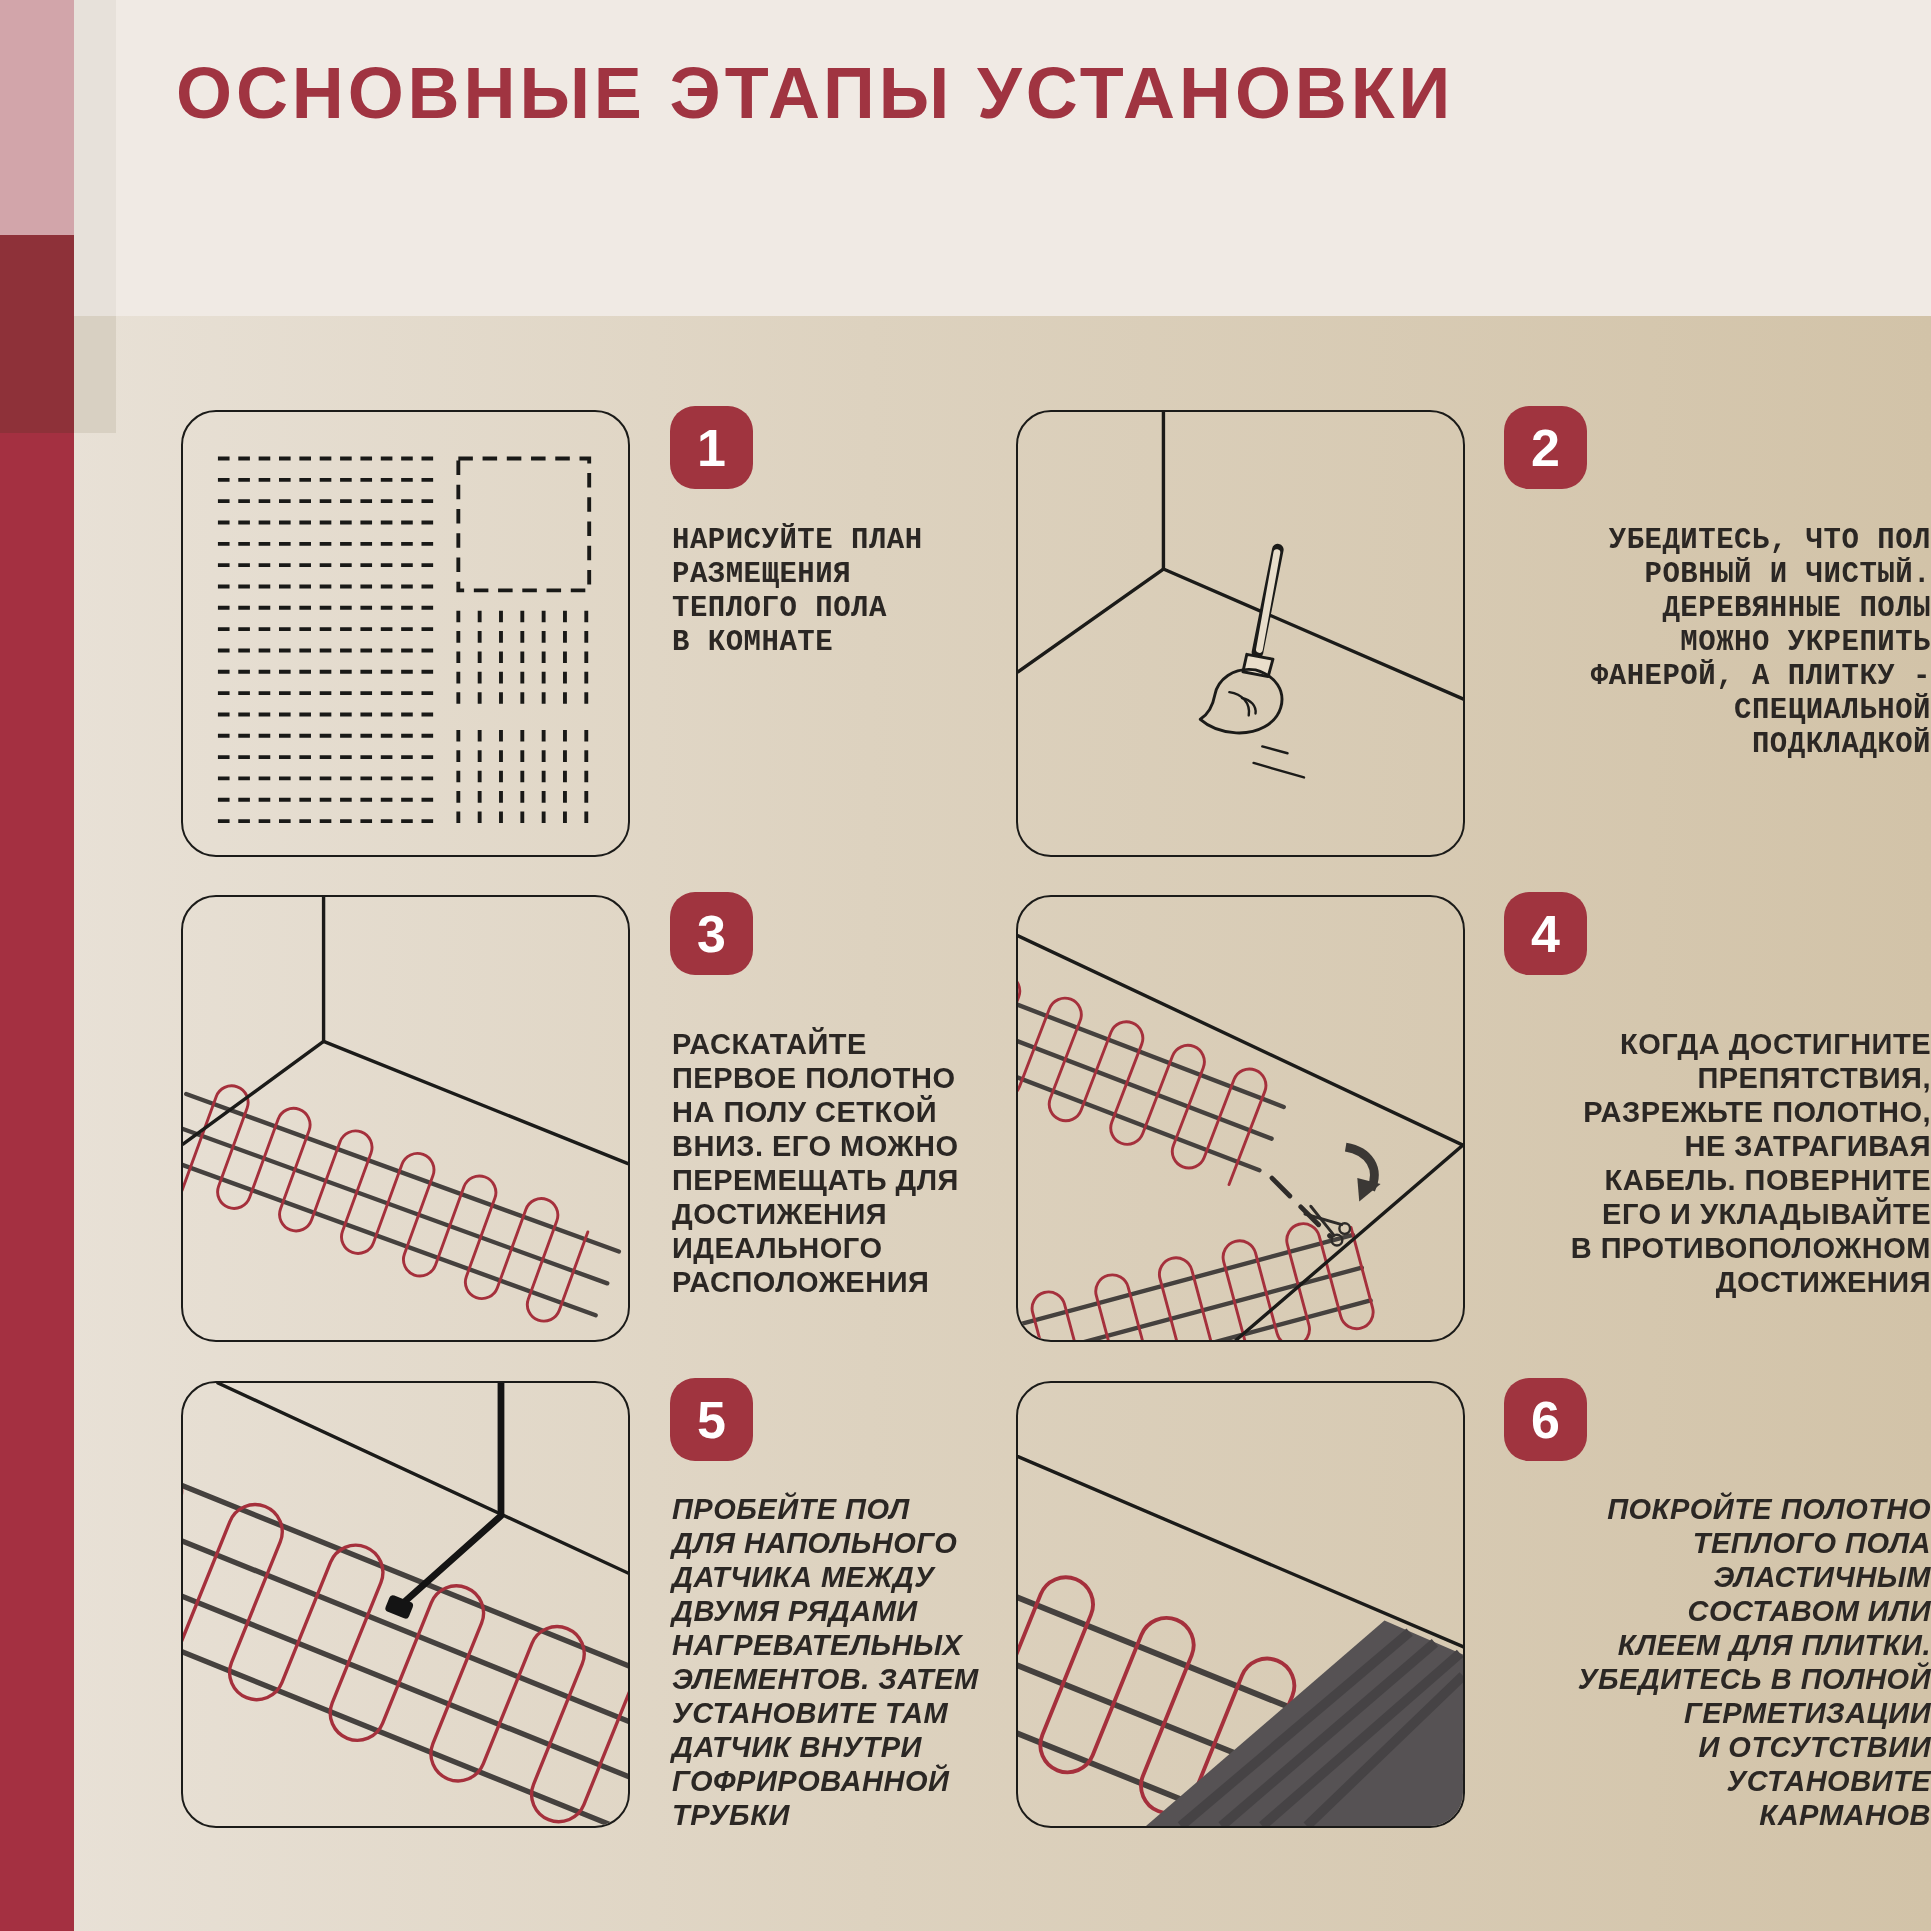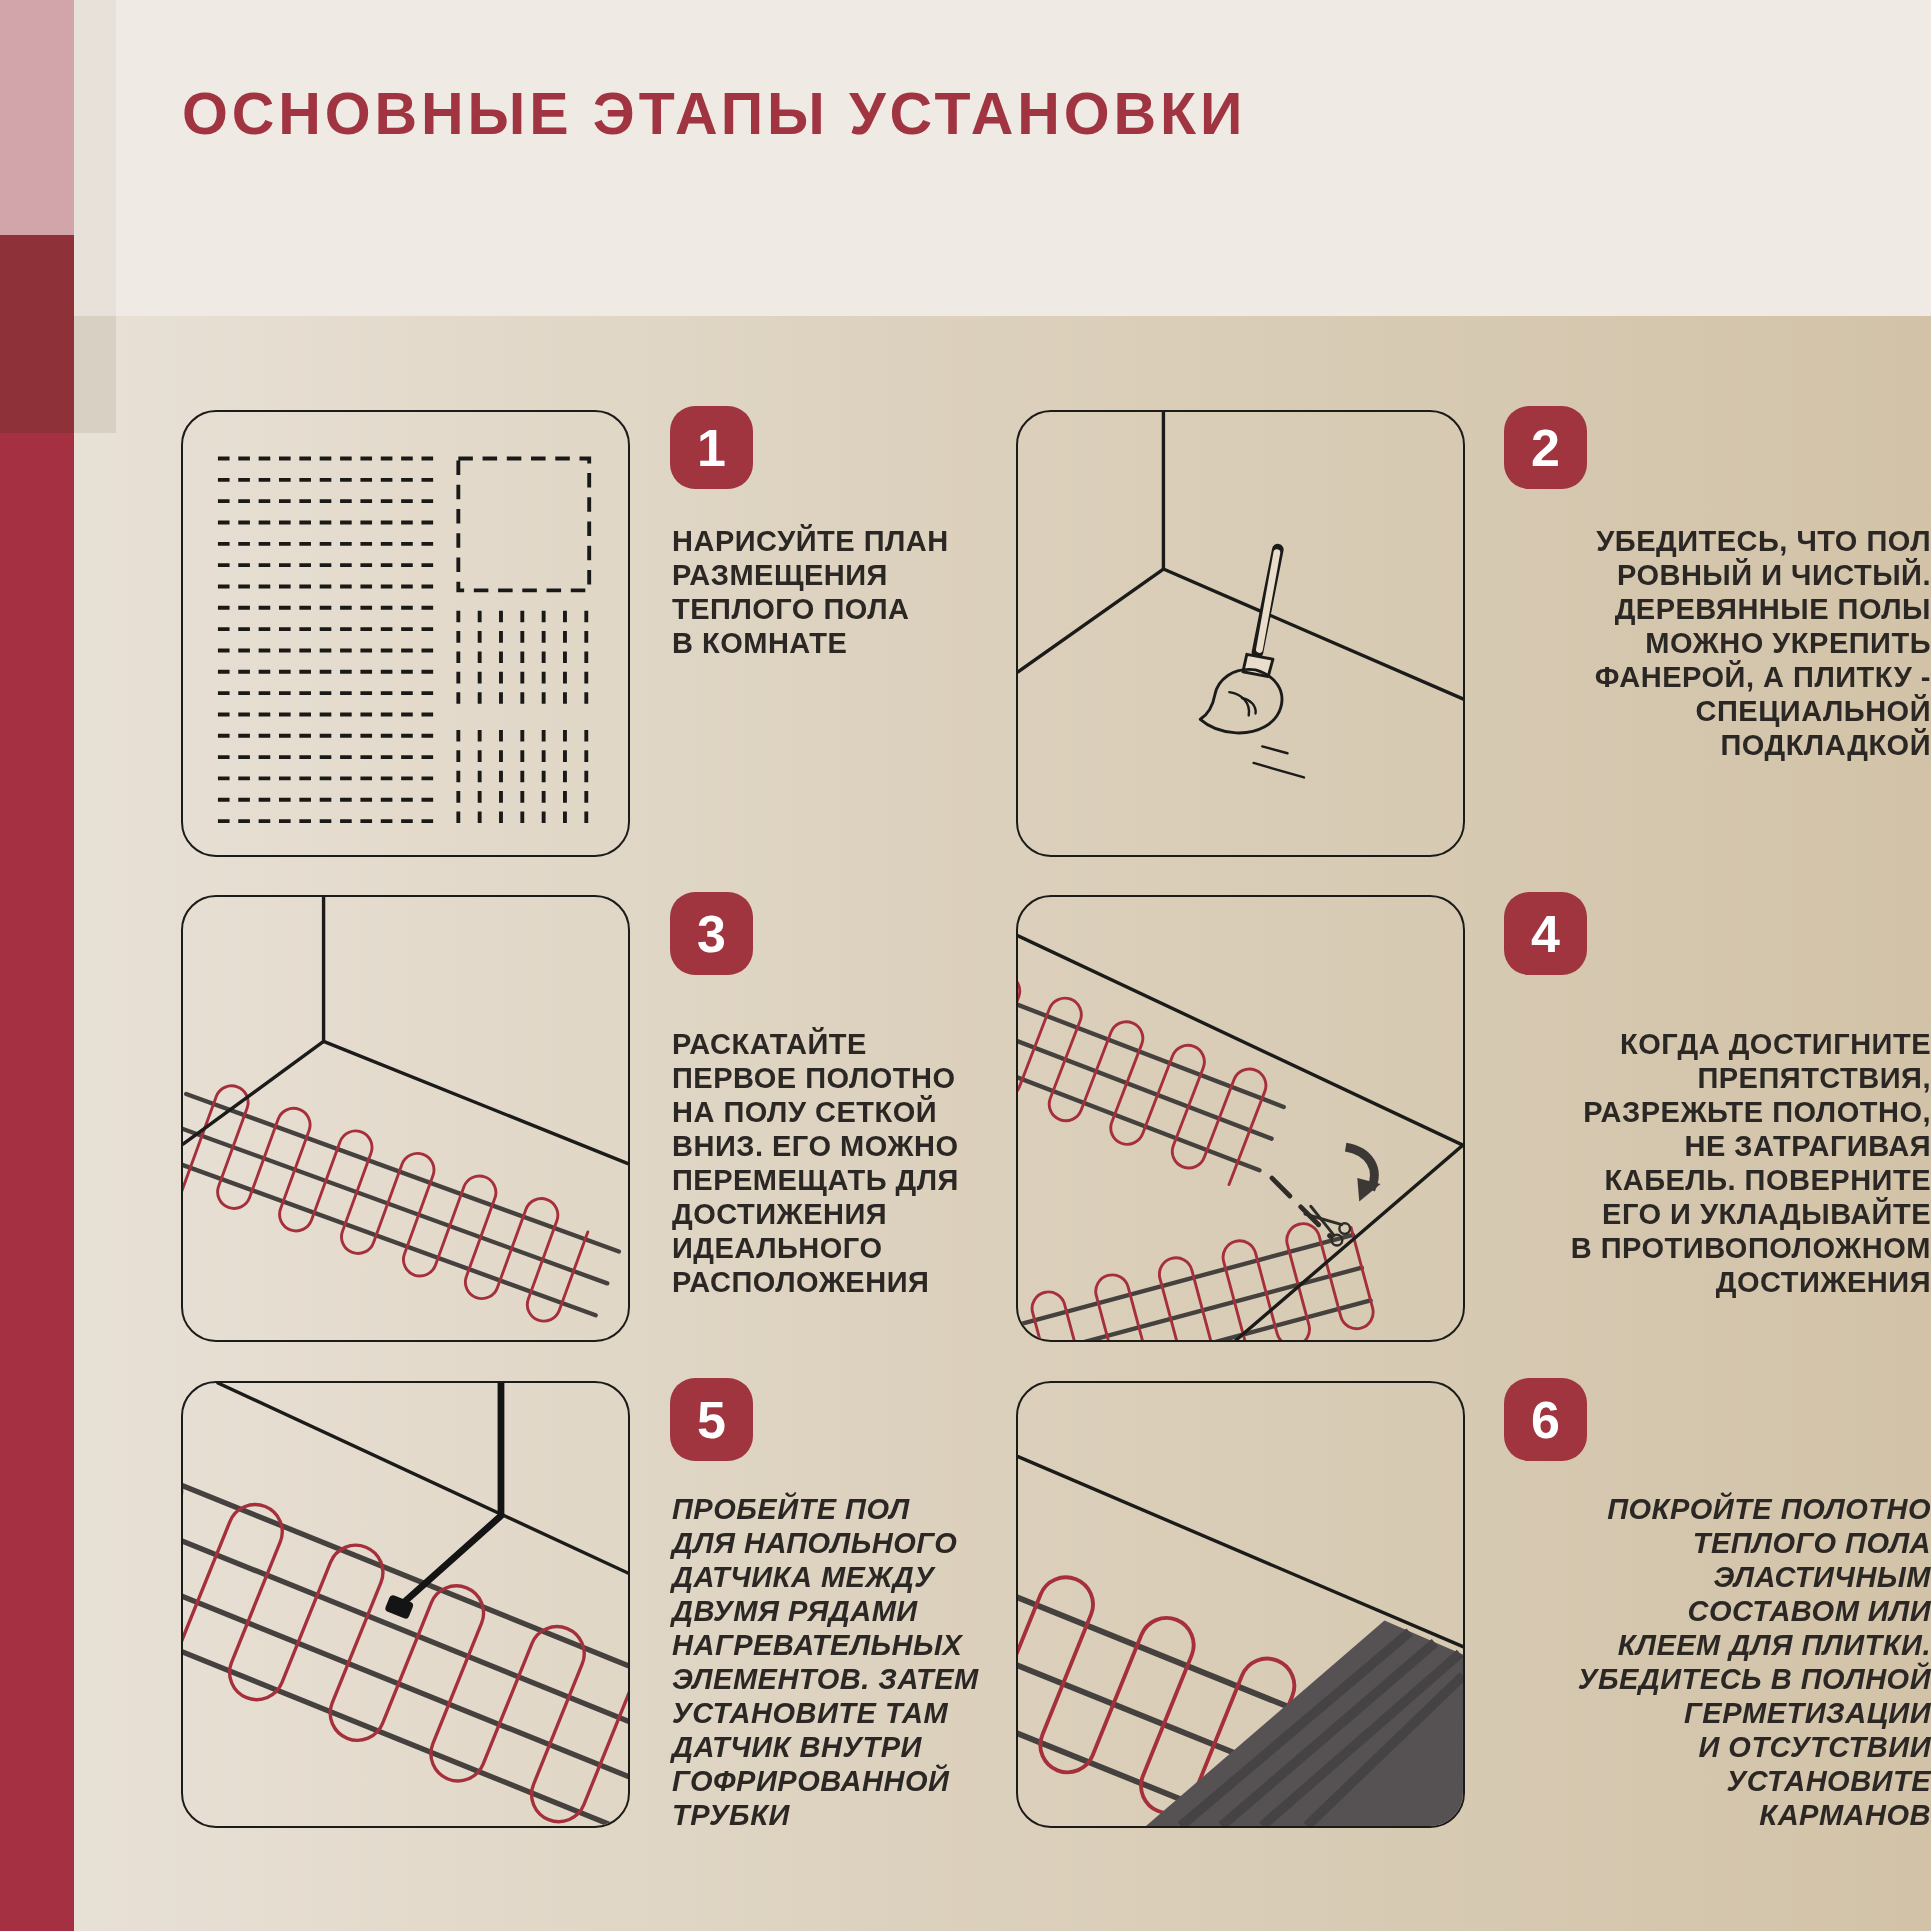--- a/index.html
+++ b/index.html
@@ -4,23 +4,23 @@
 <style>
   html,body{margin:0;padding:0;}
   body{
     width:1931px;height:1931px;position:relative;overflow:hidden;
     font-family:"Liberation Sans",sans-serif;
     background:#f0eae4;
   }
   
   .header{position:absolute;left:0;top:0;width:1931px;height:316px;background:#f0eae4;}
   .page-title{
-    position:absolute;left:182px;top:56px;
-    font-size:59px;font-weight:700;letter-spacing:3.9px;line-height:1.05;
-    color:#a03441;white-space:nowrap;margin-top:28px;
+    position:absolute;left:176px;top:56px;
+    font-size:72px;font-weight:700;letter-spacing:3.9px;line-height:1.05;
+    color:#a03441;white-space:nowrap;
   }
   .page-subtitle{
     position:absolute;left:182px;top:185px;
     font-size:52px;font-weight:700;letter-spacing:1.9px;
     color:#201e1c;white-space:nowrap;
   }
   
   .main-panel{
     position:absolute;left:0;top:316px;width:1931px;height:1615px;
     background:linear-gradient(90deg,#e9e2d8 0%,#ddd2bf 45%,#d2c3a8 100%);
@@ -49,21 +49,21 @@
     position:absolute;width:425px;
     font-size:29px;font-weight:700;line-height:34px;letter-spacing:0.5px;
     color:#2b2724;white-space:pre-line;
   }
   
   .box-c1{left:181px;}  .box-c2{left:1016px;}
   .box-r1{top:410px;}   .box-r2{top:895px;}   .box-r3{top:1381px;}
   .badge-c1{left:670px;} .badge-c2{left:1504px;}
   .badge-r1{top:406px;}  .badge-r2{top:892px;}  .badge-r3{top:1378px;}
   .text-c1{left:672px;}  .text-c2{left:1506px;text-align:right;}
-  .text-r1{top:524px;}   .text-r2{top:1027px;}  .text-r3{top:1492px;font-style:italic;}
+  .text-r1{top:524px;font-family:Liberation Mono, monospace;}   .text-r2{top:1027px;}  .text-r3{top:1492px;font-style:italic;}
   
   .ln{stroke:#1b1b19;stroke-width:3.5;fill:none;stroke-linecap:round;}
   .dash{stroke:#191917;stroke-width:4;fill:none;}
   .cable{stroke:#a5303c;fill:none;stroke-linecap:round;}
   .mesh{stroke:#45413e;fill:none;stroke-linecap:round;}
 </style>
 </head>
 <body>
 
 <div class="main-panel"></div>

